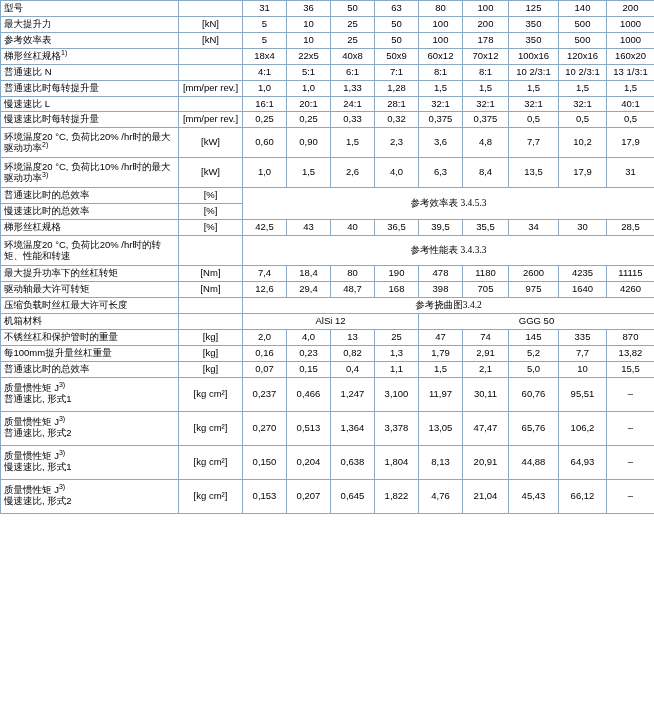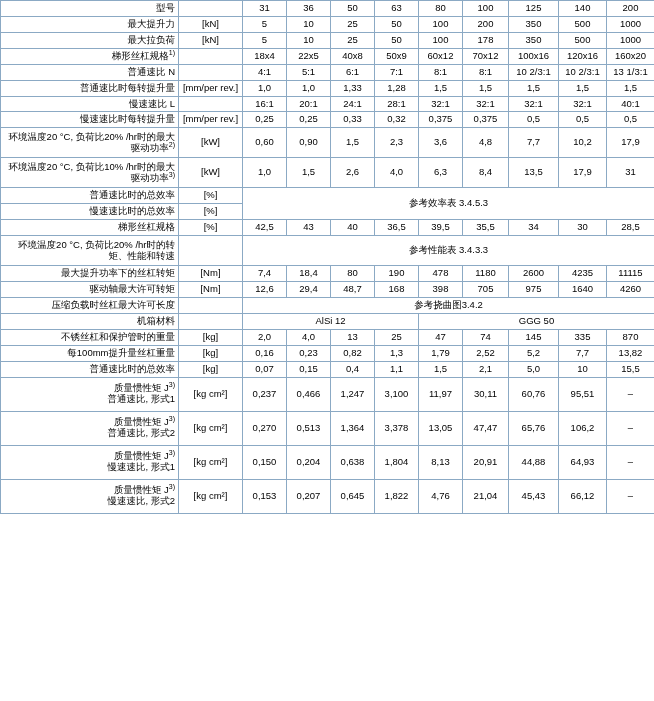--- a/index.html
+++ b/index.html
@@ -24,21 +24,21 @@
     border: 1px solid #8ba9c4;
     padding: 2px 3px;
     font-size: 9.5px;
     line-height: 1.15;
     vertical-align: middle;
     color: #000;
     background: #ffffff;
     word-break: break-word;
   }
   td.lbl {
-    text-align: right;
+    text-align: left;
     background: #cfe2f0;
     padding-left: 4px;
     font-size: 9.5px;
   }
   td.unit {
     text-align: center;
     background: #cfe2f0;
     font-size: 8.5px;
     white-space: nowrap;
   }
@@ -48,20 +48,21 @@
     white-space: nowrap;
   }
   td.hdr {
     text-align: center;
     background: #cfe2f0;
     font-weight: normal;
   }
   td.span-note {
     text-align: center;
     background: #ffffff;
+    font-family: Liberation Serif, serif;
   }
   sup {
     font-size: 7px;
     vertical-align: super;
     line-height: 0;
   }
   .tall { height: 30px; }
   .tall2 { height: 34px; }
 </style>
 </head>
@@ -102,21 +103,21 @@
         <td class="val">10</td>
         <td class="val">25</td>
         <td class="val">50</td>
         <td class="val">100</td>
         <td class="val">200</td>
         <td class="val">350</td>
         <td class="val">500</td>
         <td class="val">1000</td>
       </tr>
       <tr>
-        <td class="lbl"><span>最大拉负荷</span></td>
+        <td class="lbl"><span>参考效率表</span></td>
         <td class="unit">[kN]</td>
         <td class="val">5</td>
         <td class="val">10</td>
         <td class="val">25</td>
         <td class="val">50</td>
         <td class="val">100</td>
         <td class="val">178</td>
         <td class="val">350</td>
         <td class="val">500</td>
         <td class="val">1000</td>
@@ -290,21 +291,21 @@
         <td class="val">870</td>
       </tr>
       <tr>
         <td class="lbl"><span>每100mm提升量丝杠重量</span></td>
         <td class="unit">[kg]</td>
         <td class="val">0,16</td>
         <td class="val">0,23</td>
         <td class="val">0,82</td>
         <td class="val">1,3</td>
         <td class="val">1,79</td>
-        <td class="val">2,52</td>
+        <td class="val">2,91</td>
         <td class="val">5,2</td>
         <td class="val">7,7</td>
         <td class="val">13,82</td>
       </tr>
       <tr>
         <td class="lbl"><span>普通速比时的总效率</span></td>
         <td class="unit">[kg]</td>
         <td class="val">0,07</td>
         <td class="val">0,15</td>
         <td class="val">0,4</td>

